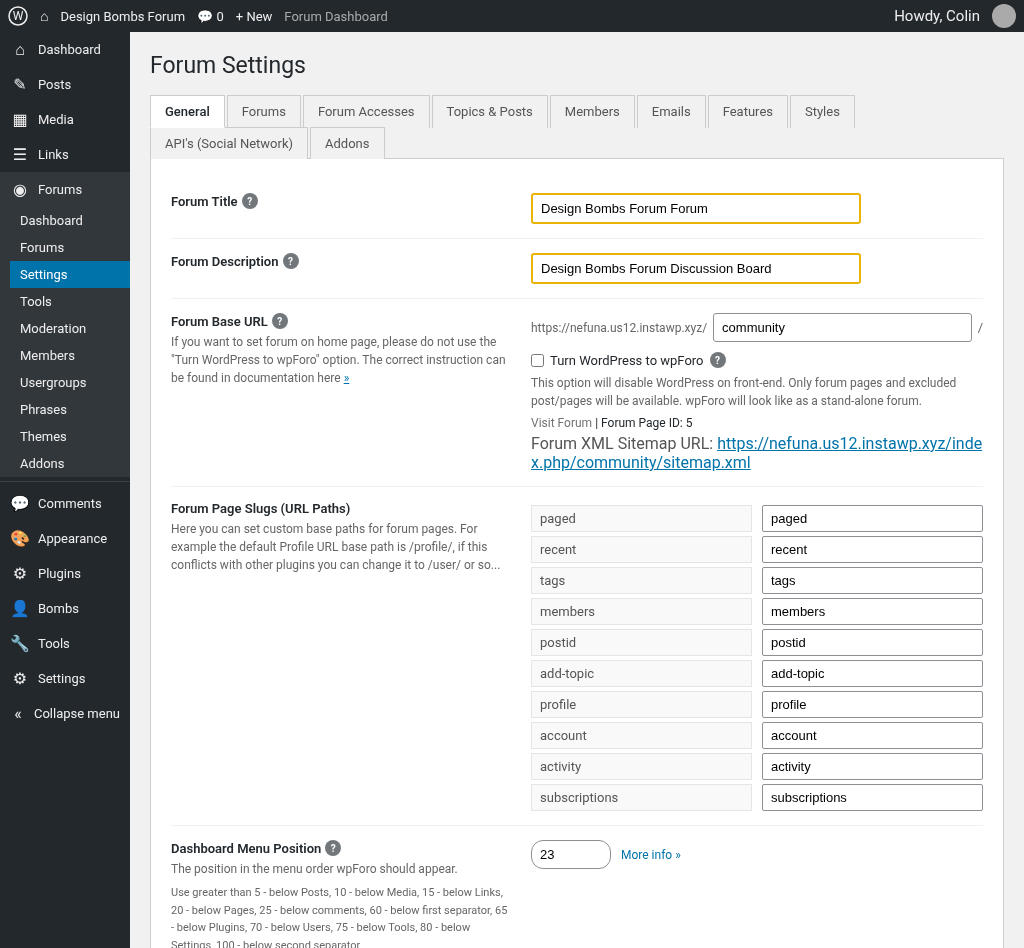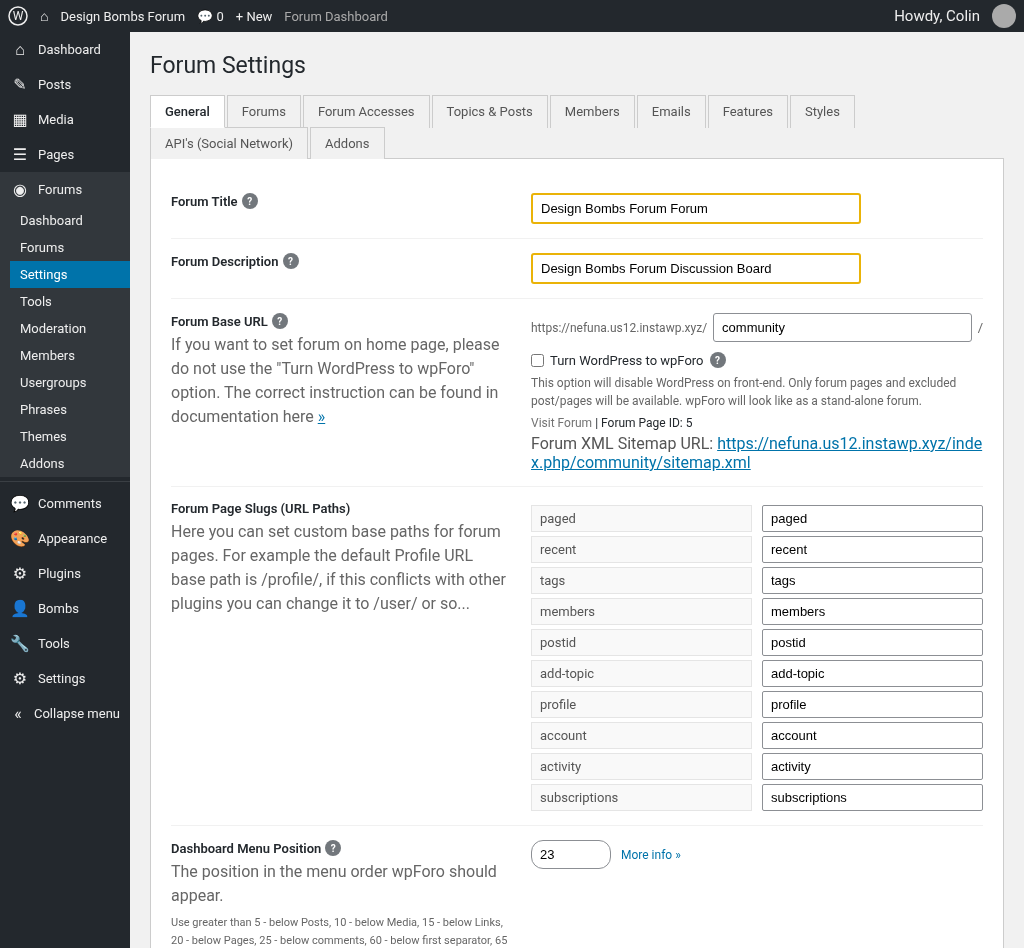--- a/index.html
+++ b/index.html
@@ -117,21 +117,21 @@
     }
     .form-label {
       font-weight: 600;
       font-size: 13px;
       margin-bottom: 4px;
       display: flex;
       align-items: center;
       gap: 4px;
     }
     .form-desc {
-      font-size: 16px;
+      font-size: 12px;
       color: #666;
       line-height: 1.5;
     }
     .form-control-col { flex: 1; }
 
     .text-input {
       width: 100%;
       max-width: 330px;
       padding: 6px 8px;
       border: 2px solid #eab308;
@@ -224,21 +224,21 @@
     <div class="sidebar-item">
       <span class="sidebar-icon">✎</span>
       <span>Posts</span>
     </div>
     <div class="sidebar-item">
       <span class="sidebar-icon">▦</span>
       <span>Media</span>
     </div>
     <div class="sidebar-item">
       <span class="sidebar-icon">☰</span>
-      <span>Pages</span>
+      <span>Links</span>
     </div>
     <div class="sidebar-item active-parent">
       <span class="sidebar-icon">◉</span>
       <span>Forums</span>
     </div>
 
     <div class="sidebar-sub">
       <div class="sidebar-item">
         <span>Dashboard</span>
       </div>

